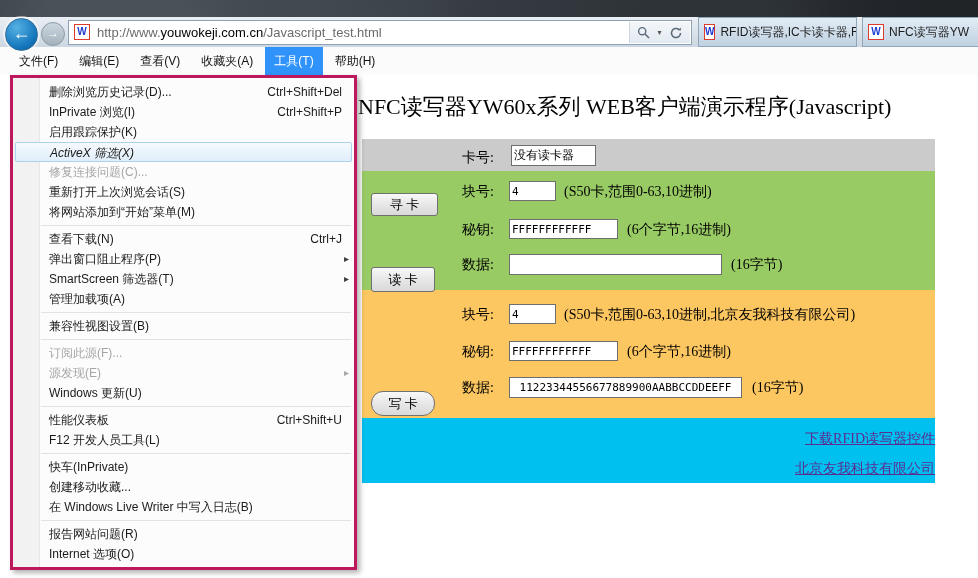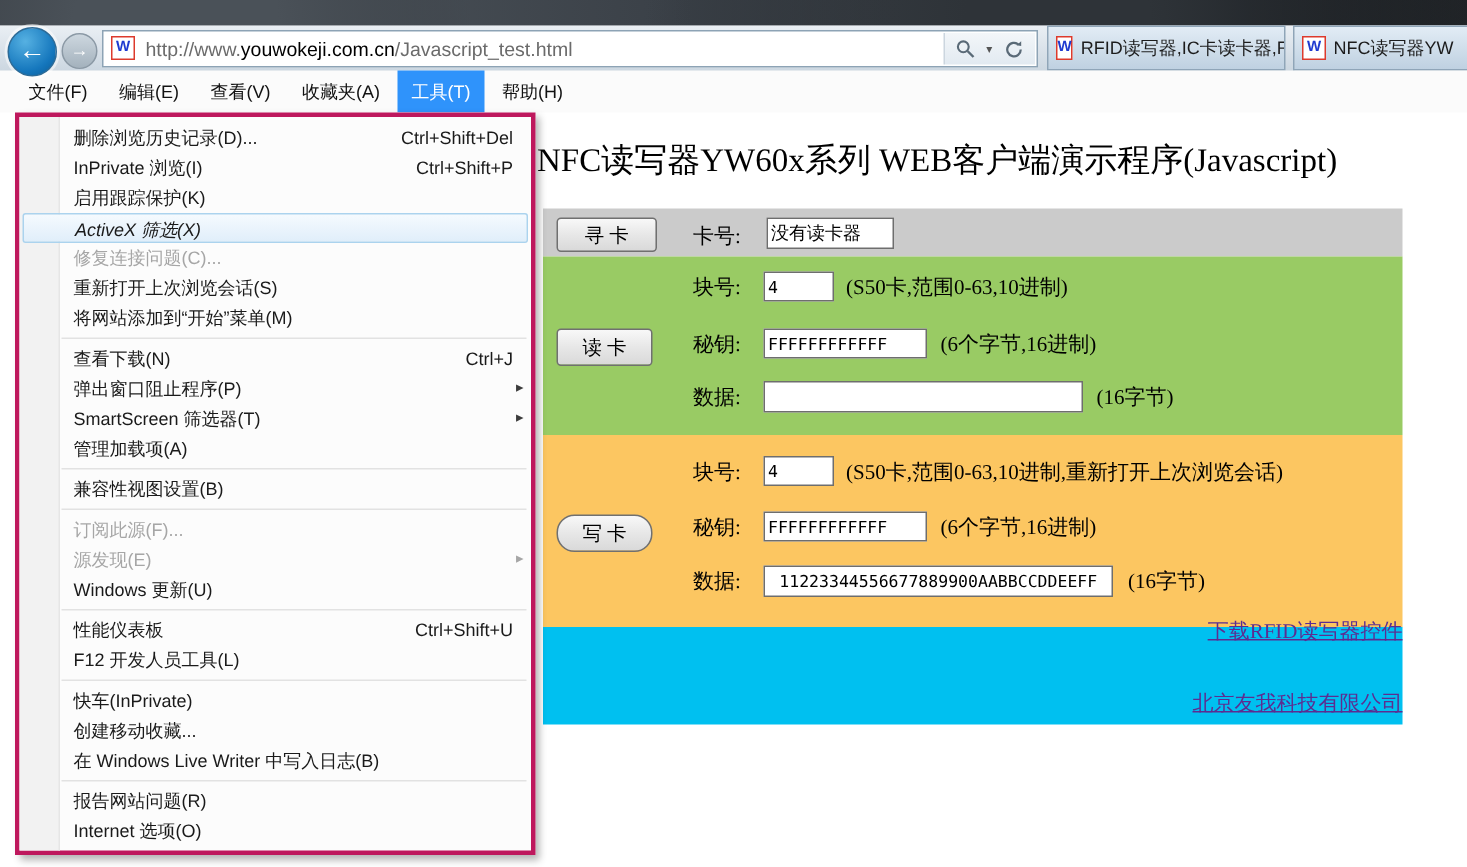--- a/index.html
+++ b/index.html
@@ -71,21 +71,21 @@
   .page-title{position:absolute;left:358px;top:92px;width:615px;font-family:"Liberation Serif",serif;
     font-size:22px;color:#000;white-space:nowrap;}
   .panel{position:absolute;left:362px;width:573px;}
   .p-gray{top:139px;height:32px;background:#cbcbcb;}
   .p-green{top:171px;height:119px;background:#99cb64;}
   .p-orange{top:290px;height:128px;background:#fcc661;}
   .p-blue{top:418px;height:65px;background:#00c0f0;}
 
   .btn{position:absolute;background:linear-gradient(#f8f8f8,#e7e7e7 50%,#d9d9d9);
     border:1px solid #707070;border-radius:3px;font-size:13px;color:#000;text-align:center;
-    font-family:"Liberation Serif",serif;padding:0;}
+    font-family:"Liberation Serif",serif;padding:0;margin-top:48px;}
   .flabel,.fnote{position:absolute;font-family:"Liberation Serif",serif;font-size:14px;color:#000;white-space:nowrap;}
   .tin{position:absolute;border:1px solid #6e6e6e;background:#fff;box-sizing:border-box;
     font-family:"DejaVu Sans Mono",monospace;font-size:11px;padding:0 2px;height:20px;}
   .cardno{font-size:12px;font-family:"Liberation Serif",serif;}
   .plink{position:absolute;right:43px;font-family:"Liberation Serif",serif;font-size:14px;
     color:#5c2d91;text-decoration:underline;white-space:nowrap;}
 </style>
 </head>
 <body>
 
@@ -152,32 +152,32 @@
   <span class="flabel" style="left:462px;top:221px;">秘钥:</span>
   <input class="tin" style="left: 509px; top: 219px; width: 109px;" value="FFFFFFFFFFFF">
   <span class="fnote" style="left:627px;top:221px;">(6个字节,16进制)</span>
 
   <span class="flabel" style="left:462px;top:256px;">数据:</span>
   <input class="tin" style="left: 509px; top: 254px; width: 213px; height: 21px;" value="">
   <span class="fnote" style="left:731px;top:256px;">(16字节)</span>
 
   <span class="flabel" style="left:462px;top:306px;">块号:</span>
   <input class="tin" style="left: 509px; top: 304px; width: 47px;" value="4">
-  <span class="fnote" style="left:564px;top:306px;">(S50卡,范围0-63,10进制,重新打开上次浏览会话)</span>
+  <span class="fnote" style="left:564px;top:306px;">(S50卡,范围0-63,10进制,北京友我科技有限公司)</span>
 
   <button class="btn" style="left:371px;top:343px;width:64px;height:25px;border-radius:12px;">写  卡</button>
   <span class="flabel" style="left:462px;top:343px;">秘钥:</span>
   <input class="tin" style="left: 509px; top: 341px; width: 109px;" value="FFFFFFFFFFFF">
   <span class="fnote" style="left:627px;top:343px;">(6个字节,16进制)</span>
 
   <span class="flabel" style="left:462px;top:379px;">数据:</span>
   <input class="tin" style="left: 509px; top: 377px; width: 233px; height: 21px; text-align: center;" value="11223344556677889900AABBCCDDEEFF">
   <span class="fnote" style="left:752px;top:379px;">(16字节)</span>
 
-  <a class="plink" style="top:412px;margin-left:32px;" href="#">下载RFID读写器控件</a>
+  <a class="plink" style="top:430px;margin-left:32px;" href="#">下载RFID读写器控件</a>
   <a class="plink" style="top:460px;" href="#">北京友我科技有限公司</a>
 
   <div class="tools-menu">
     <div class="gutter"></div>
     <div>
         <div class="mi">
           <span class="mi-label">删除浏览历史记录(D)...</span>
           <span class="mi-short">Ctrl+Shift+Del</span>
         </div>
         <div class="mi">

